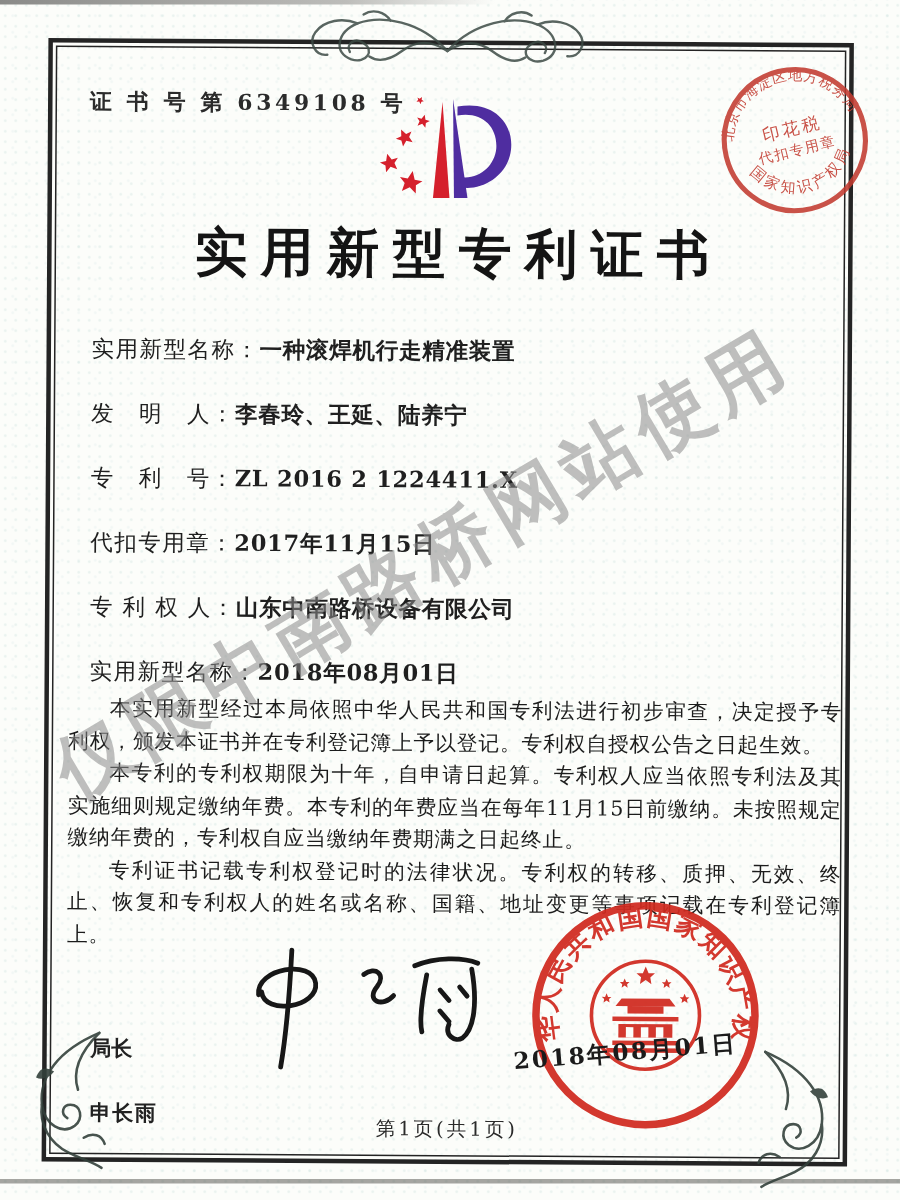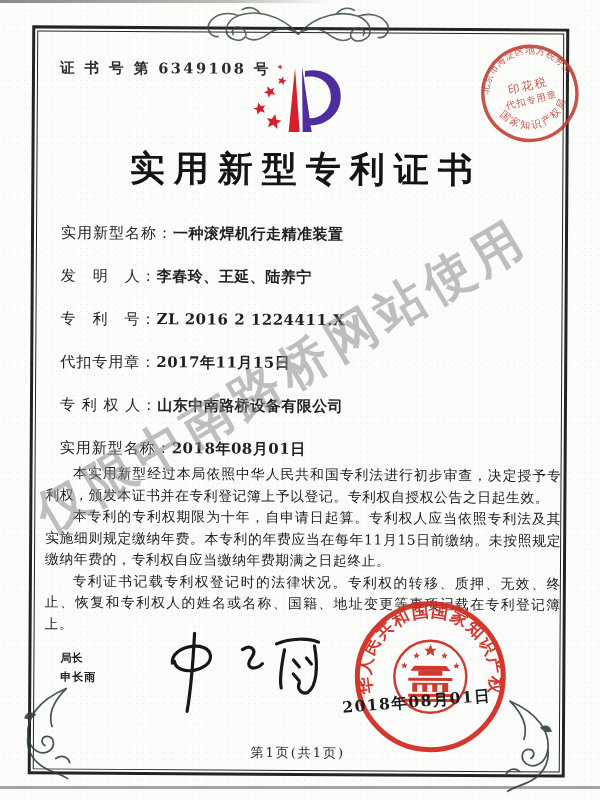--- a/index.html
+++ b/index.html
@@ -40,22 +40,22 @@
 
   .fields { position:absolute; left:60px; right:44px; top:224px; z-index:3; }
   .field-row { font-size:15px; line-height:20px; margin-bottom:23px; color:#1f1f1f; white-space:nowrap; }
   .field-label { font-weight:400; letter-spacing:1px;margin-top:28px; }
   .field-value { font-weight:600; letter-spacing:0.5px; }
 
   .body-text { position:absolute; left:46px; right:38px; top:464px; z-index:3;
     font-size:13.8px; line-height:21.5px; color:#1c1c1c; text-align:justify; letter-spacing:0.6px; }
   .body-text p { text-indent:2em; margin:0; }
 
-  .signer { position:absolute; left:62px; top:652px; z-index:3; font-size:11px; font-weight:700; color:#222; }
-  .signer .signer-name { margin-top:4px; letter-spacing:1px; }
+  .signer { position:absolute; left:62px; top:692px; z-index:3; font-size:14px; font-weight:700; color:#222; }
+  .signer .signer-name { margin-top:25px; letter-spacing:1px; }
   .signature { position:absolute; left:160px; top:626px; z-index:5; }
 
   .official-seal { position:absolute; left:352px; top:596px; z-index:5; opacity:.93; }
   .seal-date { position:absolute; left:344px; top:691px; z-index:6;
     font-size:15.5px; font-weight:700; letter-spacing:1.5px; color:#1b1b1b; transform:rotate(-5deg); }
 
   .footer-page { position:absolute; left:0; right:0; top:744px; z-index:3; text-align:center;
     font-size:13px; letter-spacing:2px; color:#2a2a2a; }
 
   .watermark { position:absolute; left:42px; top:487px; z-index:4;

